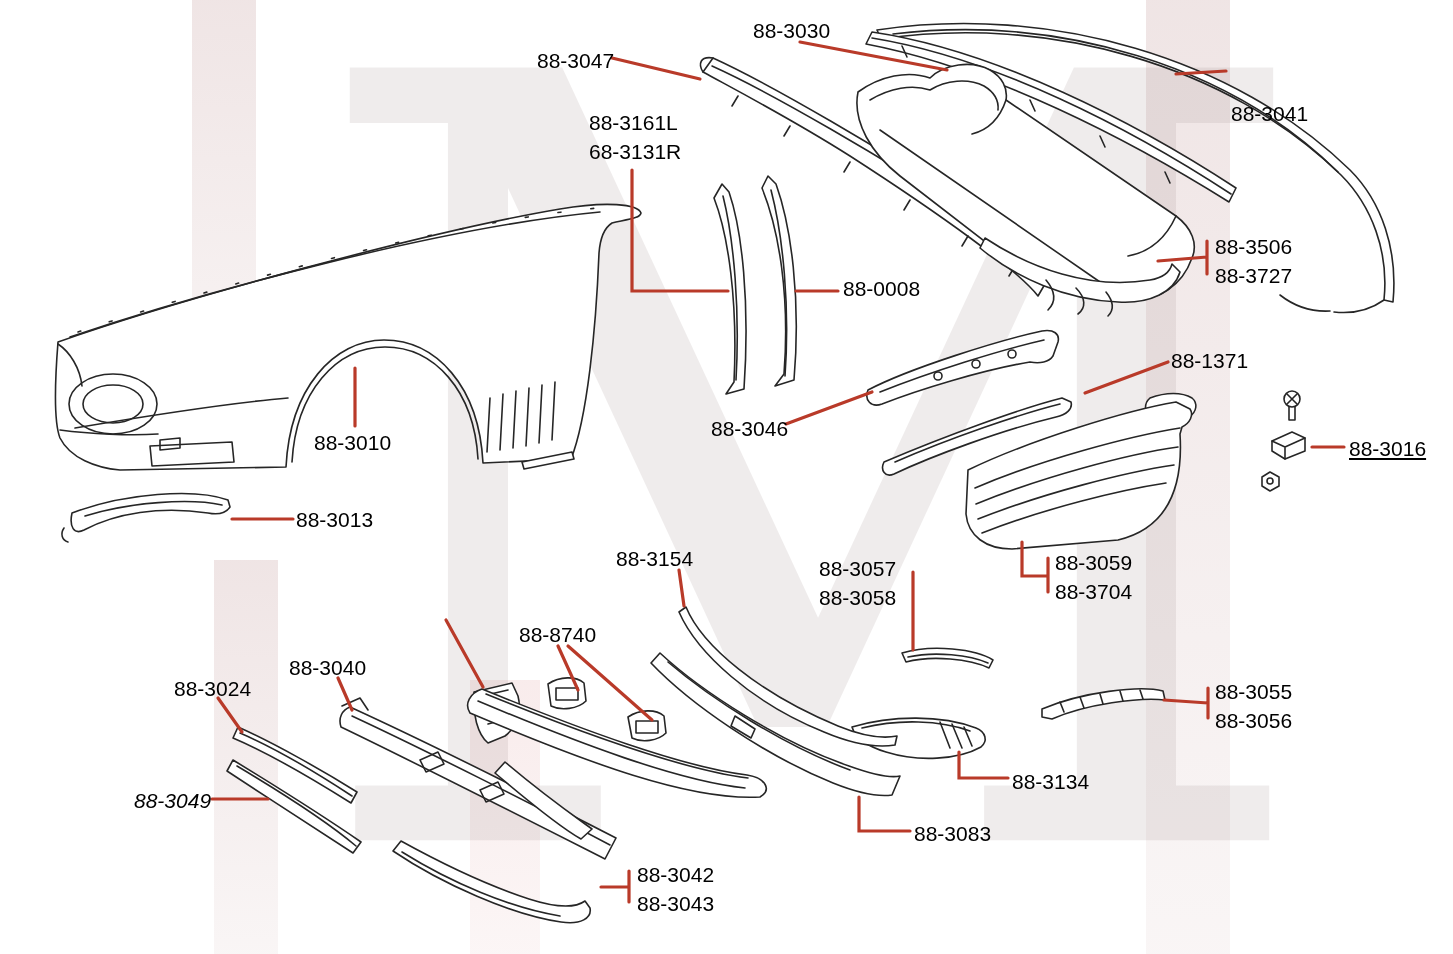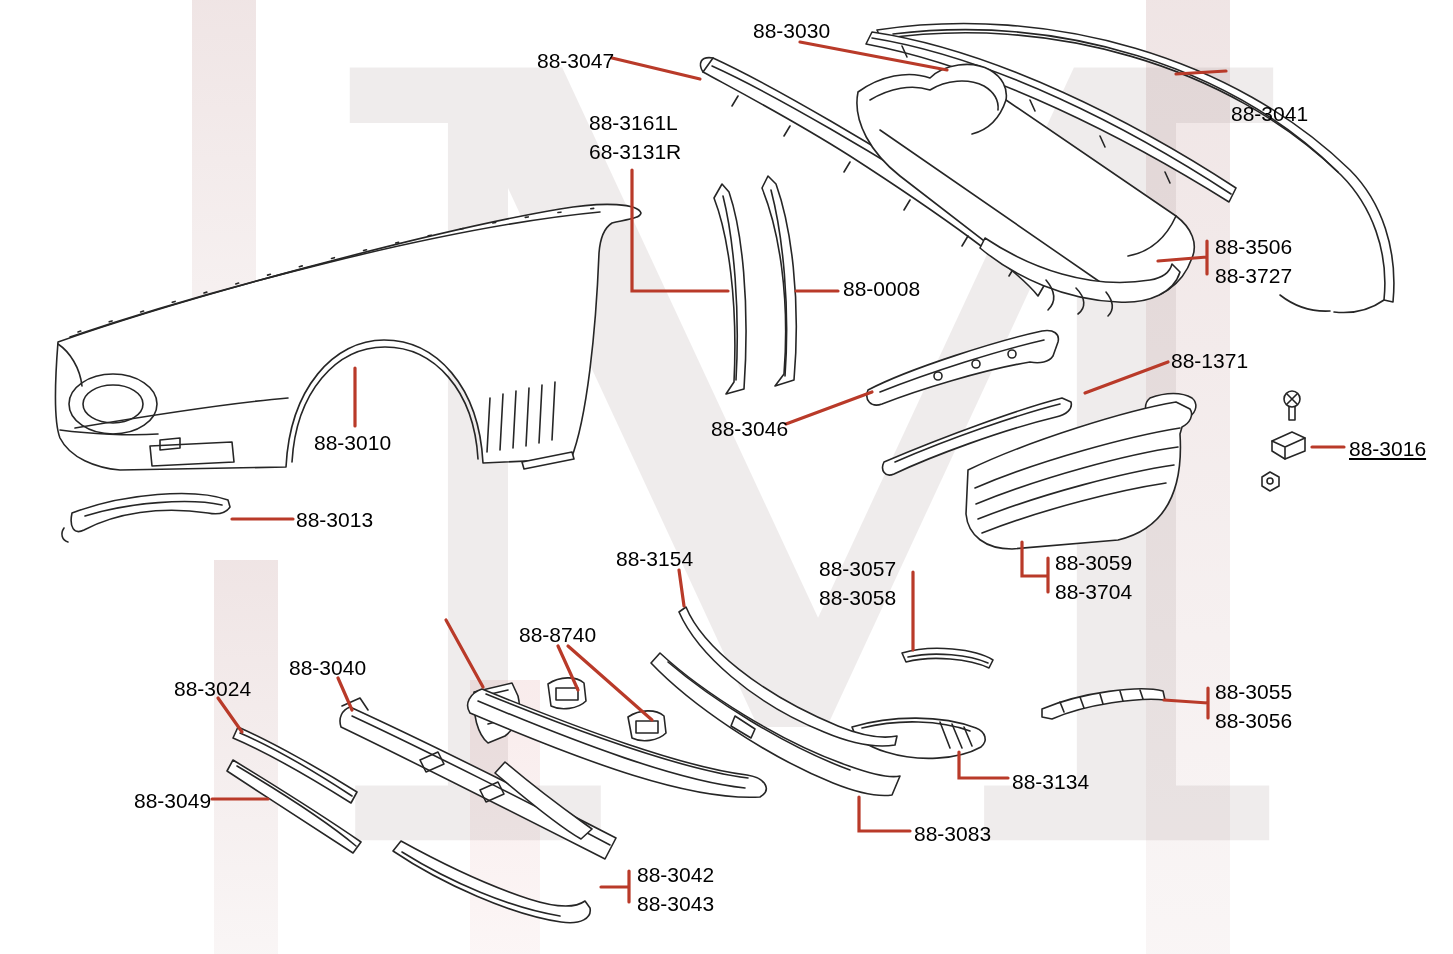--- a/index.html
+++ b/index.html
@@ -284,21 +284,21 @@
   <div class="label" style="left:174px; top:674px;">
     <span>88-3024</span>
   </div>
   <div class="label" style="left:1215px; top:677px;">
     <span>88-3055</span>
     <span>88-3056</span>
   </div>
   <div class="label" style="left:1012px; top:767px;">
     <span>88-3134</span>
   </div>
-  <div class="label" style="left:134px; top:786px;">
+  <div class="label" style="left:134px; top:786px;font-style:italic;">
     <span>88-3049</span>
   </div>
   <div class="label" style="left:914px; top:819px;">
     <span>88-3083</span>
   </div>
   <div class="label" style="left:637px; top:860px;">
     <span>88-3042</span>
     <span>88-3043</span>
   </div>
 

